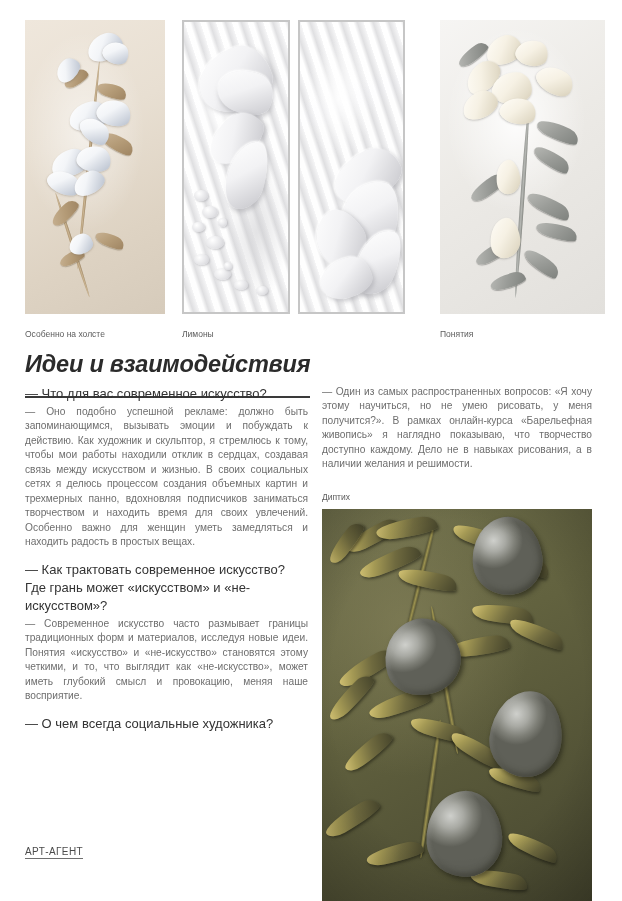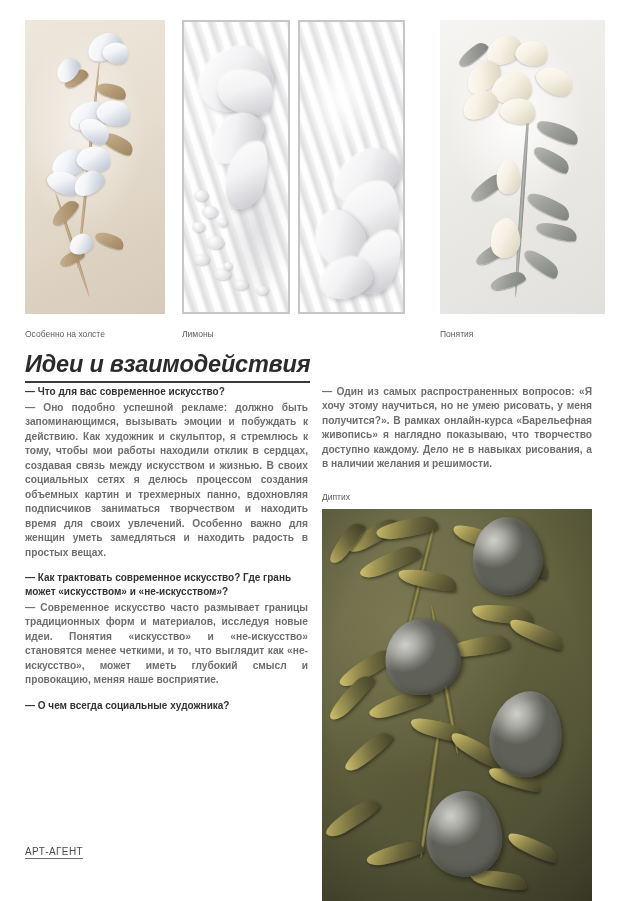--- a/index.html
+++ b/index.html
@@ -108,34 +108,34 @@
     background: linear-gradient(90deg, #8f918d, #b5b7b3, #82847f);
     border-radius: 50%;
   }
 
   
   .title {
     position: absolute; left: 25px; top: 352px;
     font-size: 23.5px; font-weight: bold; font-style: italic;
     color: #2b2b2b; letter-spacing: -.2px;
     border-bottom: 2px solid #3a3a3a;
-    padding-bottom: 3px; line-height: 1.1;
+    padding-bottom: 18px; line-height: 1.1;
     white-space: nowrap;
   }
 
   .col-left  { position: absolute; left: 25px;  top: 385px; width: 283px; }
   .col-right { position: absolute; left: 322px; top: 385px; width: 270px; }
 
   .q {
-    font-size: 10px; font-weight: bold; color: #333333;
+    font-size: 13px; font-weight: normal; color: #333333;
     line-height: 1.38; margin: 0 0 2px 0;
   }
   .a {
     font-size: 10.2px; color: #6e6e6e; line-height: 1.42;
-    text-align: justify; margin: 0 0 11px 0; font-weight: bold;
+    text-align: justify; margin: 0 0 11px 0;
   }
   .a.last { margin-bottom: 0; }
   .q.spaced { margin-top: 9px; }
 
   .artagent {
     position: absolute; left: 25px; top: 846px;
     font-size: 10px; color: #4a4a4a; letter-spacing: .4px;
     border-bottom: 1px solid #6e6e6e; padding-bottom: 1px;
   }
 
@@ -264,21 +264,21 @@
 
   </div>
 
   <div class="title">Идеи и взаимодействия</div>
 
   <div class="col-left">
     <p class="q">— Что для вас современное искусство?</p>
     <p class="a">— Оно подобно успешной рекламе: должно быть запоминающимся, вызывать эмоции и побуждать к действию. Как художник и скульптор, я стремлюсь к тому, чтобы мои работы находили отклик в сердцах, создавая связь между искусством и жизнью. В своих социальных сетях я делюсь процессом создания объемных картин и трехмерных панно, вдохновляя подписчиков заниматься творчеством и находить время для своих увлечений. Особенно важно для женщин уметь замедляться и находить радость в простых вещах.</p>
 
     <p class="q">— Как трактовать современное искусство? Где грань может «искусством» и «не-искусством»?</p>
-    <p class="a">— Современное искусство часто размывает границы традиционных форм и материалов, исследуя новые идеи. Понятия «искусство» и «не-искусство» становятся менее четкими, и то, что выглядит как «не-искусство», может иметь глубокий смысл и провокацию, меняя наше восприятие.</p>
+    <p class="a">— Современное искусство часто размывает границы традиционных форм и материалов, исследуя новые идеи. Понятия «искусство» и «не-искусство» становятся этому четкими, и то, что выглядит как «не-искусство», может иметь глубокий смысл и провокацию, меняя наше восприятие.</p>
 
 
     <p class="q spaced">— О чем всегда социальные художника?</p>
   </div>
 
   <div class="col-right">
     <p class="a last">— Один из самых распространенных вопросов: «Я  хочу этому научиться, но не умею рисовать, у меня получится?». В рамках онлайн-курса «Барельефная живопись» я наглядно показываю, что творчество доступно каждому. Дело не в навыках рисования, а в наличии желания и решимости.</p>
   </div>
 
   <div class="cap-lemons">Диптих</div>

